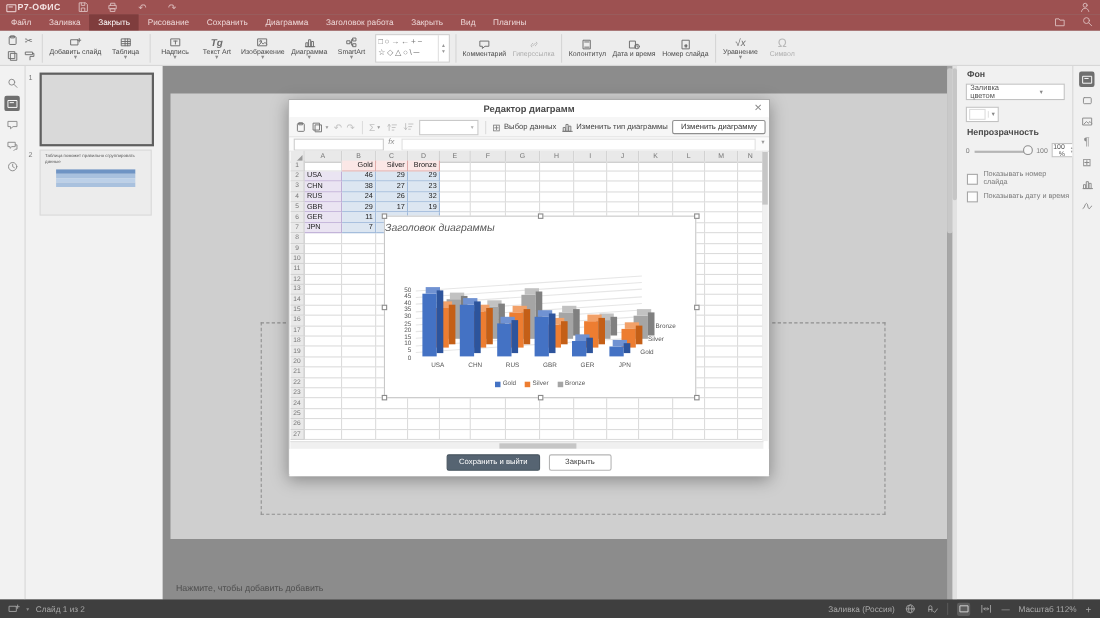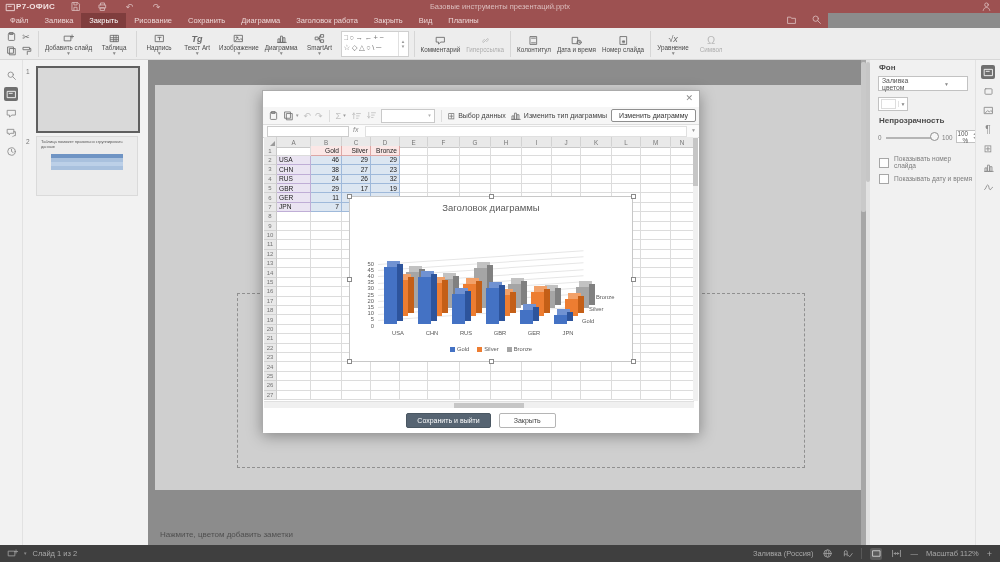--- a/index.html
+++ b/index.html
@@ -1,20 +1,20 @@
 <!DOCTYPE html>
 <html><head>
 <meta charset="utf-8">
 <style>
   html,body{margin:0;padding:0;}
   body{width:1000px;height:562px;position:relative;overflow:hidden;
        background:#8c8c8c;font-family:"Liberation Sans",sans-serif;color:#444;}
   
   #titlebar{position:absolute;left:0;top:0;width:1000px;height:13px;background:#9d5151;}
-  #tabsbar{position:absolute;left:0;top:13px;width:828px;height:15px;background:#9d5151;}
+  #tabsbar{position:absolute;left:0;top:13px;width:1000px;height:15px;background:#9d5151;}
   #brand{position:absolute;left:16px;top:2px;font-size:8px;font-weight:bold;color:#f3e2e2;letter-spacing:.3px;}
   #app-logo{position:absolute;left:5px;top:2px;width:9px;height:9px;color:#f3e2e2;}
   #quick-access{position:absolute;left:70px;top:1px;display:flex;gap:16px;color:#d9b9b9;}
   #quick-access .qi{width:11px;height:11px;display:flex;align-items:center;justify-content:center;font-size:9px;}
   #doc-title{position:absolute;left:0;right:0;top:2px;text-align:center;font-size:7.5px;color:#dcbfbf;}
   #user-ico{position:absolute;right:8px;top:1px;color:#d9b9b9;}
   #tabs{position:absolute;left:2px;top:0;height:15px;display:flex;}
   .tab{height:15px;line-height:15px;padding:0 8px;font-size:7.5px;color:#ecd7d7;cursor:default;}
   .tab.active{background:#7f3d3d;color:#fff;}
   #tabsbar-icons{position:absolute;right:6px;top:1px;display:flex;gap:14px;color:#d9b9b9;}
@@ -115,21 +115,21 @@
   #v-scroll{position:absolute;right:1px;top:46px;width:5px;height:264px;background:#f0f0f0;}
   #v-scroll div{position:absolute;top:1px;left:0;width:5px;height:48px;background:#c6c6c6;}
   #h-scroll{position:absolute;left:1px;top:310px;width:430px;height:7px;background:#f0f0f0;border-top:1px solid #e0e0e0;}
   #h-scroll div{position:absolute;left:190px;top:1px;width:70px;height:5px;background:#c6c6c6;}
   #dlg-footer{position:absolute;left:0;top:317px;width:100%;height:25px;display:flex;align-items:center;justify-content:center;gap:8px;background:#fff;}
   #save-btn{background:#566472;color:#fff;border:1px solid #4a5762;border-radius:2px;font-size:7px;padding:3px 10px;}
   #close-btn{background:#fff;color:#444;border:1px solid #b5b5b5;border-radius:2px;font-size:7px;padding:3px 14px;}
   
   #chart-box{position:absolute;left:86px;top:105px;width:284px;height:166px;background:#fff;border:1px solid #c8c8c8;box-sizing:border-box;}
   .handle{position:absolute;width:5px;height:5px;background:#fff;border:1px solid #8a8a8a;box-sizing:border-box;}
-  #chart-title{position:absolute;left:0;right:0;top:5px;text-align:center;font-size:9.5px;color:#595959;}
+  #chart-title{position:absolute;left:0;right:0;top:5px;font-size:9.5px;color:#595959;font-style:italic;}
   .gline{position:absolute;height:1px;background:#e6e6e6;transform:rotate(-3.8deg);transform-origin:left bottom;}
   .tick{position:absolute;width:18px;text-align:right;font-size:5.8px;color:#595959;}
   .catlb{position:absolute;width:34px;text-align:center;font-size:5.8px;color:#595959;}
   .depthlb{position:absolute;font-size:5.8px;color:#595959;}
   .bar3d{position:absolute;}
   .bar3d:before{content:'';position:absolute;left:3px;top:-6px;width:100%;height:6px;}
   .bar3d:after{content:'';position:absolute;top:-3px;right:-6px;width:6px;height:100%;}
   .bar3d.gold{background:#4472c4;}  .bar3d.gold:before{background:#7092d2;}  .bar3d.gold:after{background:#2d549c;}
   .bar3d.silver{background:#ed7d31;}.bar3d.silver:before{background:#f2a169;}.bar3d.silver:after{background:#c45f17;}
   .bar3d.bronze{background:#a5a5a5;}.bar3d.bronze:before{background:#c2c2c2;}.bar3d.bronze:after{background:#808080;}
@@ -158,21 +158,20 @@
       </span>
       <span class="qi">
         <svg viewBox="0 0 14 14" width="11" height="11" fill="none" stroke="currentColor" stroke-width="1.1" stroke-linecap="round" stroke-linejoin="round">
           <rect x="3" y="5" width="8" height="4"></rect>
           <path d="M4.5 5V2.5h5V5M4.5 8.5h5V12h-5z"></path>
         </svg>
       </span>
       <span class="qi">↶</span>
       <span class="qi">↷</span>
     </span>
-  <div id="doc-title">Базовые инструменты презентаций.pptx</div>
   <span id="user-ico" class="qi">
       <svg viewBox="0 0 14 14" width="11" height="11" fill="none" stroke="currentColor" stroke-width="1.1" stroke-linecap="round" stroke-linejoin="round">
         <circle cx="7" cy="4.8" r="2.3"></circle>
         <path d="M2.8 12c.6-2.6 2.2-3.7 4.2-3.7s3.6 1.1 4.2 3.7"></path>
       </svg>
     </span>
 </div>
 <div id="tabsbar">
   <div id="tabs">
       <div class="tab">Файл</div>
@@ -407,21 +406,21 @@
       <div style="background:#bcd0e8"></div>
       <div style="background:#a9c1de"></div>
     </div>
   </div>
 </div>
 
 <div id="workspace">
   <div id="slide">
     <div id="placeholder"></div>
   </div>
-  <div id="notes-text">Нажмите, цветом добавить заметки</div>
+  <div id="notes-text">Нажмите, чтобы добавить добавить</div>
   <div id="ws-scroll">
       <div class="thumbbar"></div>
     </div>
 </div>
 
 <div id="right-panel">
   <div id="rp-scroll">
       <div></div>
     </div>
   <div class="rp-title" style="top:3px">Фон</div>
@@ -526,20 +525,21 @@
         </svg>
       </span>
     <span>—</span>
     <span>Масштаб 112%</span>
     <span style="font-size:9px">+</span>
   </div>
 </div>
 
 <div id="dialog">
   <div id="dlg-titlebar">
+    <div id="dlg-title">Редактор диаграмм</div>
     <div id="dlg-close">✕</div>
   </div>
   <div id="dlg-toolbar">
     <span class="dti">
         <svg viewBox="0 0 14 14" width="11" height="11" fill="none" stroke="currentColor" stroke-width="1.1" stroke-linecap="round" stroke-linejoin="round">
           <rect x="3" y="3" width="8" height="9" rx="1"></rect>
           <rect x="5" y="2" width="4" height="2.4"></rect>
         </svg>
       </span>
     <span class="dti">

